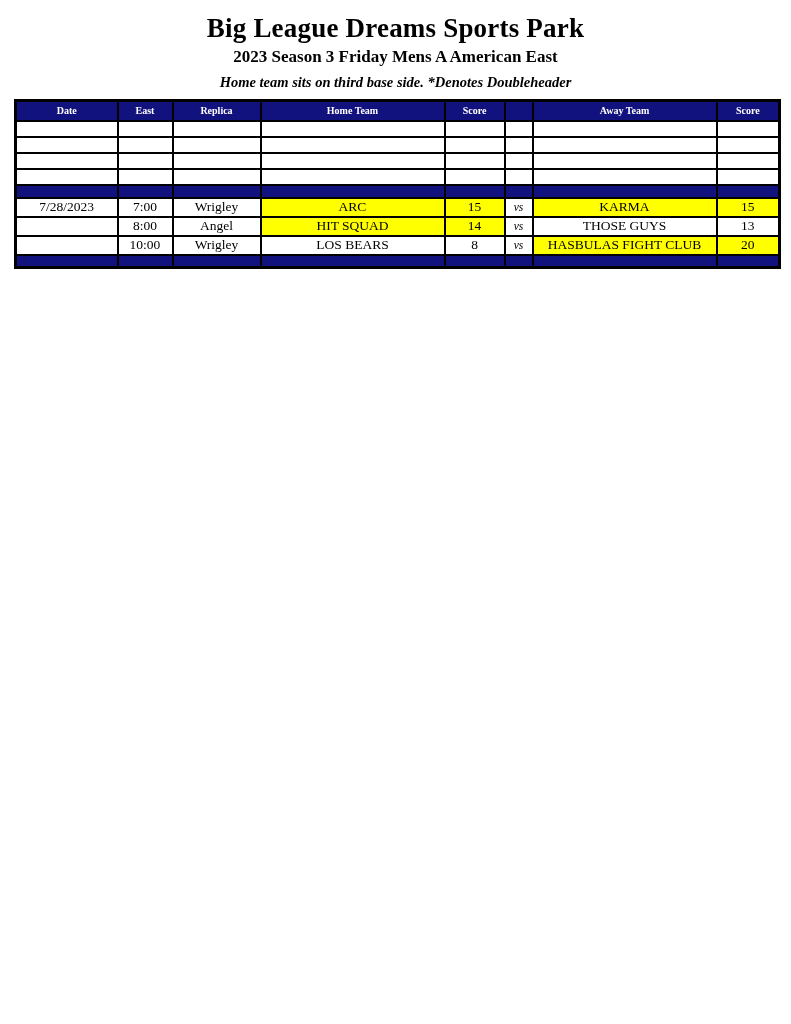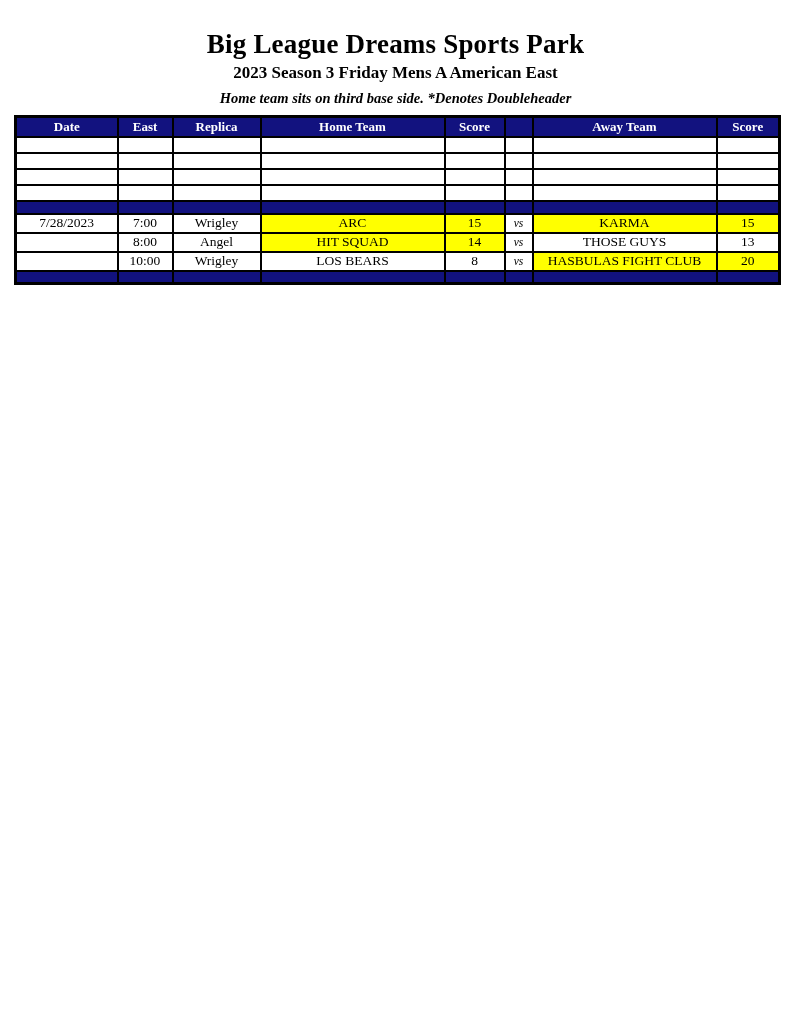--- a/index.html
+++ b/index.html
@@ -16,21 +16,21 @@
   }
   body {
     width: 791px;
     height: 1024px;
     font-family: "Liberation Serif", serif;
     color: var(--ink);
     overflow: hidden;
   }
   .doc-header { text-align: center; }
   .title {
-    margin-top: 29px;
+    margin-top: 13px;
     font-size: 27px;
     font-weight: bold;
     line-height: 31px;
     letter-spacing: 0.2px;
   }
   .subtitle {
     font-size: 17px;
     font-weight: bold;
     line-height: 25px;
   }
@@ -52,21 +52,21 @@
     border: 2px solid var(--ink);
     padding: 0 2px;
     text-align: center;
     vertical-align: middle;
     white-space: nowrap;
     overflow: hidden;
   }
   table.schedule th {
     background: var(--navy);
     color: #ffffff;
-    font-size: 13px;
+    font-size: 10px;
     font-weight: bold;
     height: 20px;
   }
   tr.empty-row td { height: 16px; background: var(--paper); }
   tr.sep-row td { height: 13px; background: var(--navy); }
   tr.game-row td {
     height: 19px;
     font-size: 13.5px;
     font-weight: normal;
     background: var(--paper);

